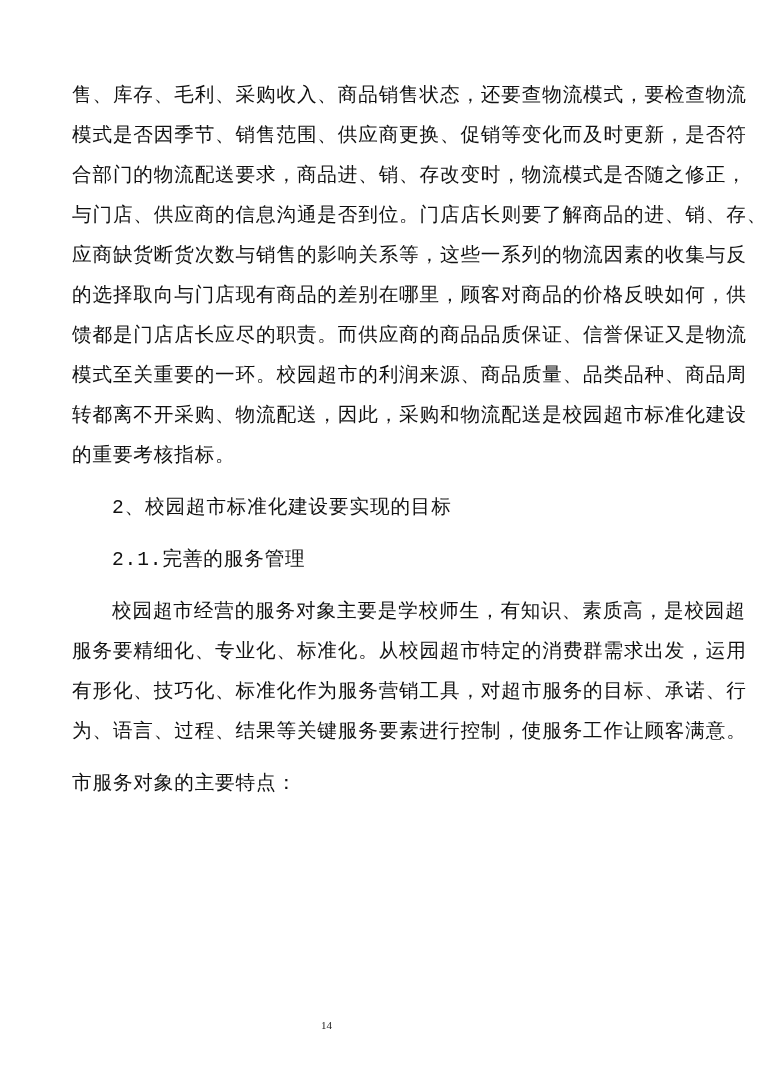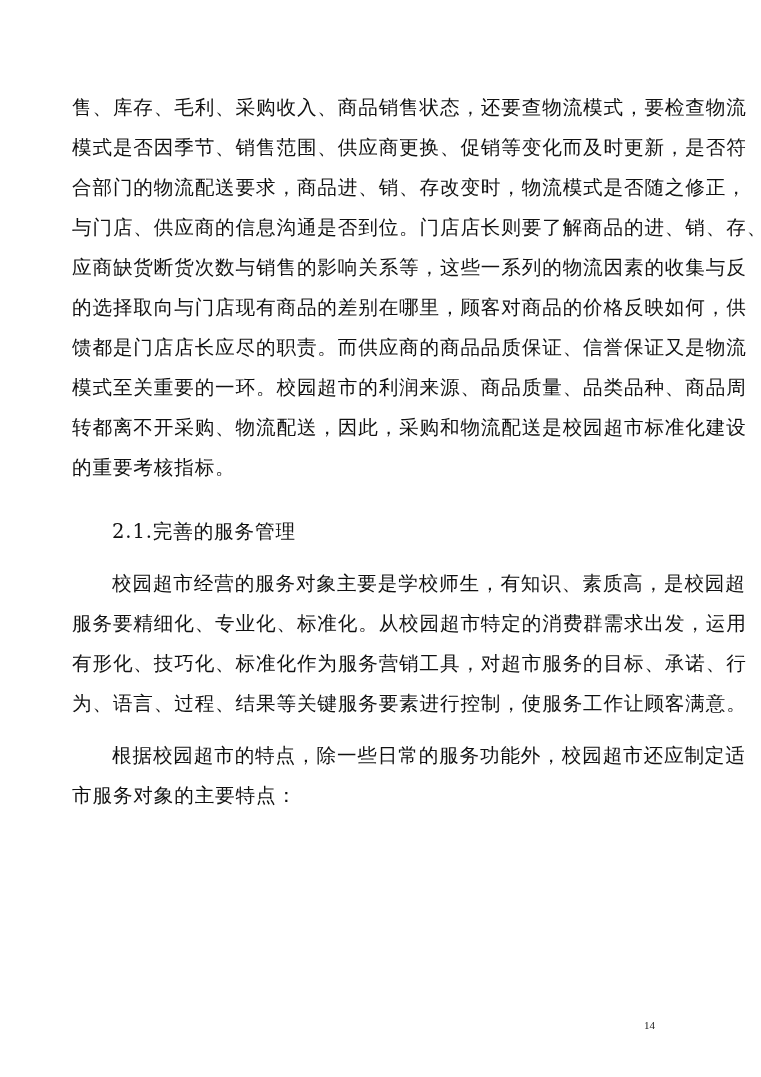--- a/index.html
+++ b/index.html
@@ -1,51 +1,51 @@
 <!DOCTYPE html>
 <html><head>
 <meta charset="utf-8">
 <style>
   html, body { margin: 0; padding: 0; background: #ffffff; }
   body { width: 761px; height: 1077px; position: relative; overflow: hidden;
          font-family: "DejaVu Serif", "Liberation Serif", serif; color: #111; }
-  .page { position: absolute; left: 72px; top: 88px; width: 616px; }
+  .page { position: absolute; left: 72px; top: 76px; width: 616px; font-family: Liberation Mono, monospace; }
   .line { font-size: 19.6px; line-height: 40px; height: 40px; white-space: nowrap;
           letter-spacing: 0.85px; }
   .indent { padding-left: 40px; }
   .gap { height: 12px; }
-  .pnum { position: absolute; top: 1019px; left: 10px; width: 645px; text-align: right;
+  .pnum { position: absolute; top: 1019px; left: 4px; width: 645px; text-align: center;
           font-family: "Liberation Serif", serif; font-size: 11px; color: #222; }
 </style>
 </head>
 <body>
 
 <div class="page">
   <div>
     <div class="line">售、库存、毛利、采购收入、商品销售状态，还要查物流模式，要检查物流</div>
     <div class="line">模式是否因季节、销售范围、供应商更换、促销等变化而及时更新，是否符</div>
     <div class="line">合部门的物流配送要求，商品进、销、存改变时，物流模式是否随之修正，</div>
     <div class="line">与门店、供应商的信息沟通是否到位。门店店长则要了解商品的进、销、存、</div>
     <div class="line">应商缺货断货次数与销售的影响关系等，这些一系列的物流因素的收集与反</div>
     <div class="line">的选择取向与门店现有商品的差别在哪里，顾客对商品的价格反映如何，供</div>
     <div class="line">馈都是门店店长应尽的职责。而供应商的商品品质保证、信誉保证又是物流</div>
     <div class="line">模式至关重要的一环。校园超市的利润来源、商品质量、品类品种、商品周</div>
     <div class="line">转都离不开采购、物流配送，因此，采购和物流配送是校园超市标准化建设</div>
     <div class="line">的重要考核指标。</div>
   </div>
   <div class="gap"></div>
+  <div class="line indent">2、校园超市标准化建设要实现的目标</div>
   <div class="gap"></div>
   <div class="line indent">2.1.完善的服务管理</div>
   <div class="gap"></div>
   <div>
     <div class="line indent">校园超市经营的服务对象主要是学校师生，有知识、素质高，是校园超</div>
     <div class="line">服务要精细化、专业化、标准化。从校园超市特定的消费群需求出发，运用</div>
     <div class="line">有形化、技巧化、标准化作为服务营销工具，对超市服务的目标、承诺、行</div>
     <div class="line">为、语言、过程、结果等关键服务要素进行控制，使服务工作让顾客满意。</div>
   </div>
   <div class="gap"></div>
   <div>
-    <div class="line indent">根据校园超市的特点，除一些日常的服务功能外，校园超市还应制定适</div>
     <div class="line">市服务对象的主要特点：</div>
   </div>
 </div>
 
 <div class="pnum">14</div>
 
 </body></html>

